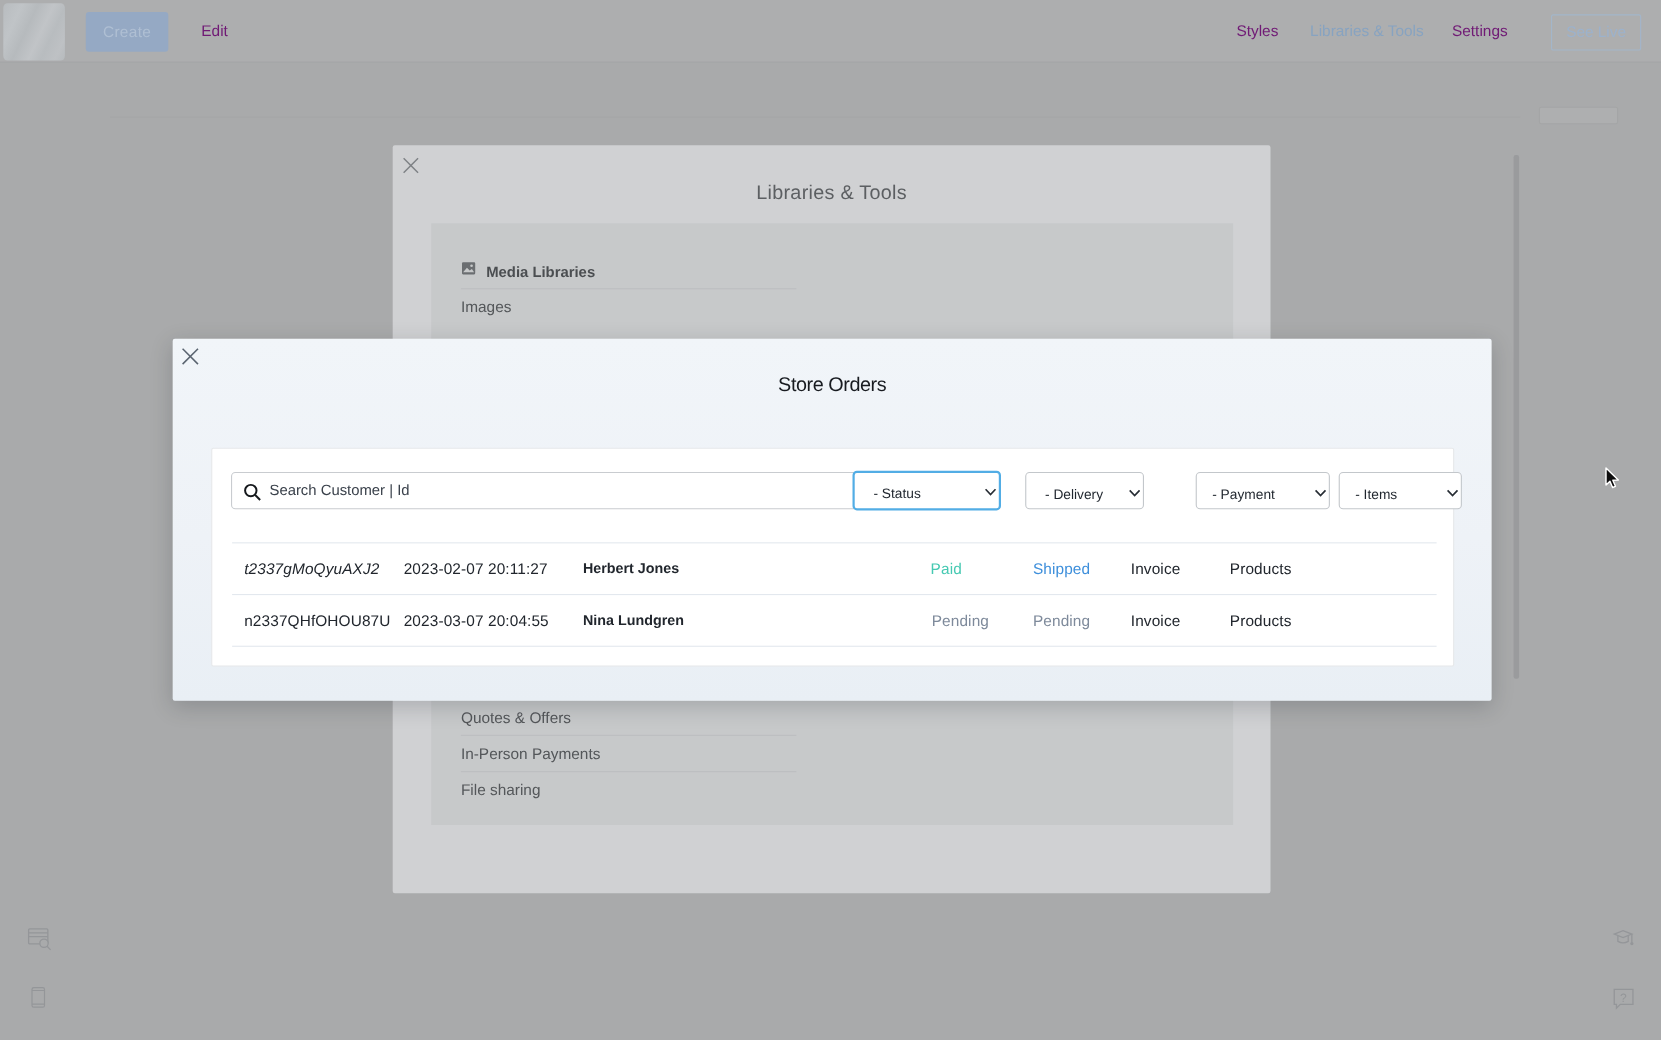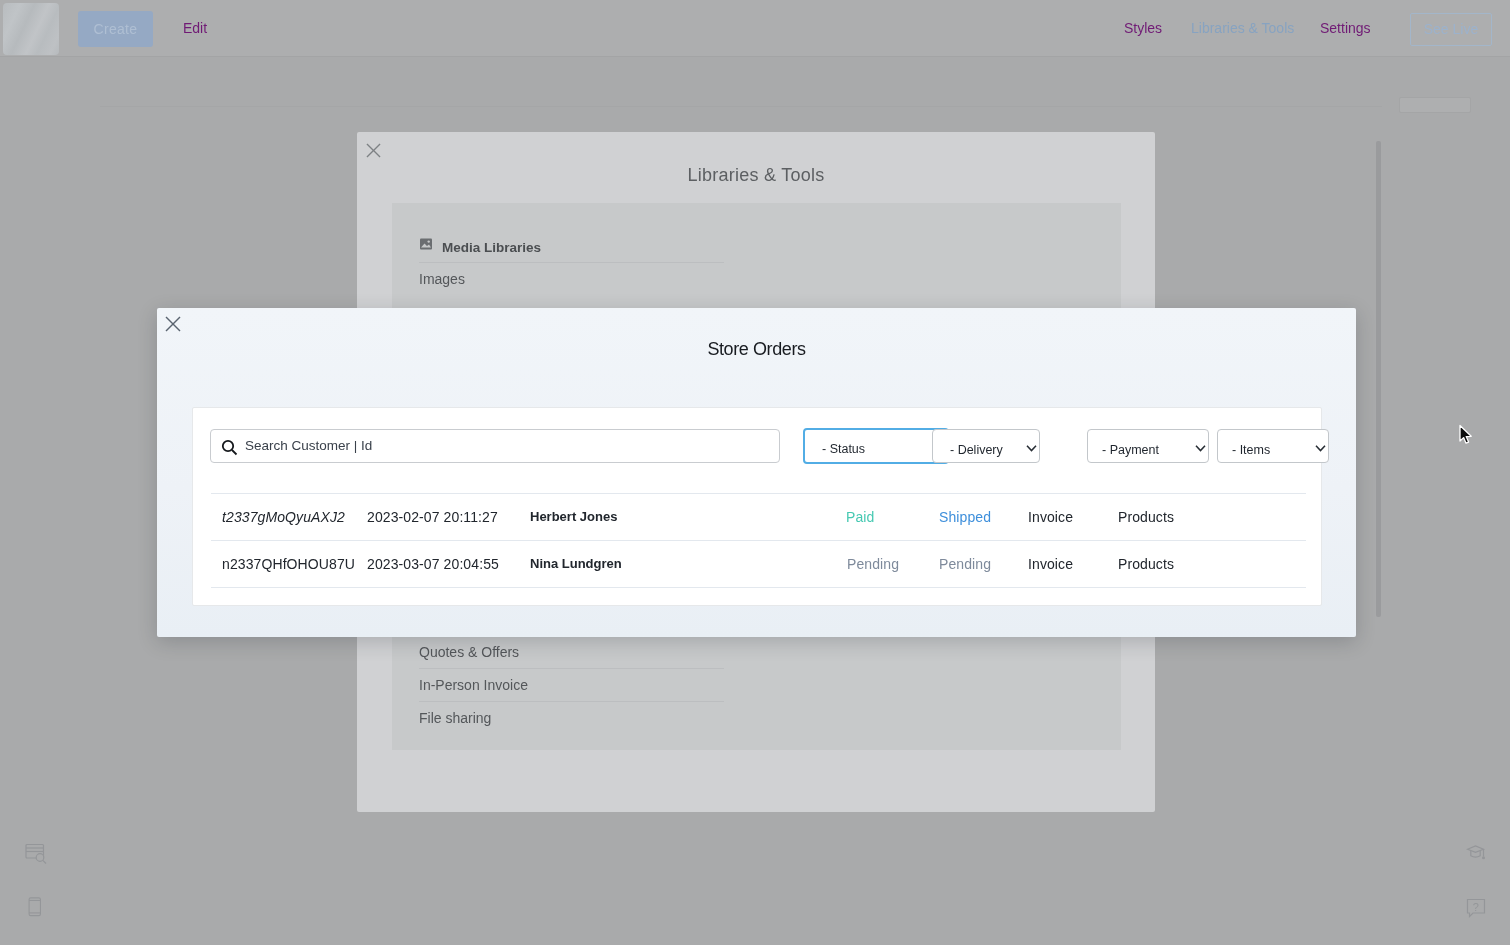--- a/index.html
+++ b/index.html
@@ -37,21 +37,21 @@
   #fm-title { left:0; top:31px; width:1199px; text-align:center; font-size:18px; font-weight:normal; color:#181b20; letter-spacing:-.4px; }
   #fm-sub { left:0; top:62px; width:1199px; text-align:center; font-size:12px; color:#8591a3; letter-spacing:.1px; }
   #fcard { left:35px; top:99px; width:1130px; height:199px; background:#fff; border:1px solid #e6e8ea; border-radius:2px; }
   #finput { left:17px; top:21px; width:570px; height:34px; border:1px solid #c9ccd0; border-radius:4px; background:#fff; }
   #fplaceholder { left:52px; top:21px; height:34px; line-height:34px; font-size:13.5px; color:#3a414b; }
   .fsel { top:21px; height:34px; border:1px solid #c3c7cb; border-radius:4px; background:#fff;
           font-size:12.5px; color:#1f252d; line-height:34px; }
   .fsel span { position:absolute; left:17px; top:3px; }
   .fsel svg { position:absolute; right:2px; top:15px; }
   #sel-status svg { right:2px; top:14px; }
-  #sel-status { top:20px; height:36px; left:610px; width:146px; border:2px solid #52ade5; line-height:32px; }
+  #sel-status { top:20px; height:36px; left:582px; width:135px; border:2px solid #52ade5; line-height:32px; }
   .fhr { left:18px; width:1095px; height:1px; background:#e3e8ee; }
   .cell { position:absolute; font-size:14px; letter-spacing:.1px; color:#21262d; white-space:nowrap; }
   .cname { font-size:13px !important; letter-spacing:0 !important; }
 
   svg { display:block; }
 </style>
 </head>
 <body>
 
 <div id="navbar" class="abs"></div>
@@ -99,21 +99,21 @@
     <svg class="abs" style="left:27px; top:34px;" width="14" height="14" viewBox="0 0 14 14">
       <rect x="1" y="1.5" width="12" height="11" rx="1" fill="#6b6e71"></rect>
       <path d="M2 10.5 L5.5 6.5 L8 9 L10 7.5 L12 10.5 Z" fill="#c7c9ca"></path>
       <circle cx="9.7" cy="4.6" r="1.2" fill="#c7c9ca"></circle>
     </svg>
     <div id="bml" class="abs">Media Libraries</div>
     <div class="abs bhr" style="top:59px;"></div>
     <div class="abs bitem" style="top:68px;">Images</div>
     <div class="abs bitem" style="top:441px;">Quotes &amp; Offers</div>
     <div class="abs bhr" style="top:465px;"></div>
-    <div class="abs bitem" style="top:474px;">In-Person Invoice</div>
+    <div class="abs bitem" style="top:474px;">In-Person Payments</div>
     <div class="abs bhr" style="top:498px;"></div>
     <div class="abs bitem" style="top:507px;">File sharing</div>
   </div>
 </div>
 
 <div id="fmodal" class="abs">
   <svg class="abs" style="left:8px; top:8px;" width="16" height="16" viewBox="0 0 16 16" stroke="#5a6470" stroke-width="1.4">
     <line x1="1" y1="1" x2="15" y2="15"></line>
       <line x1="15" y1="1" x2="1" y2="15"></line>
   </svg>

